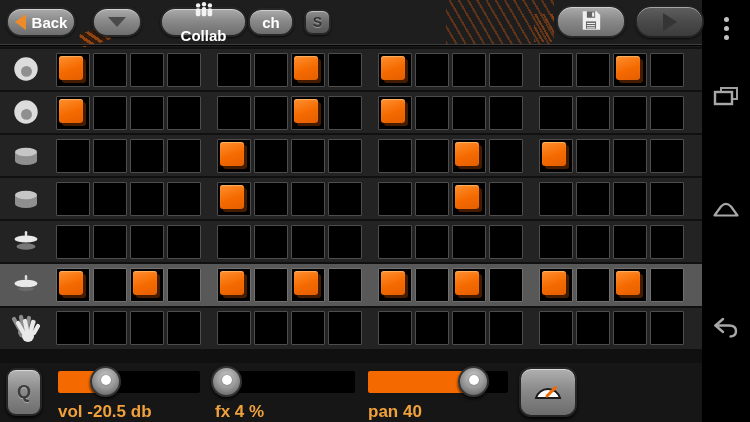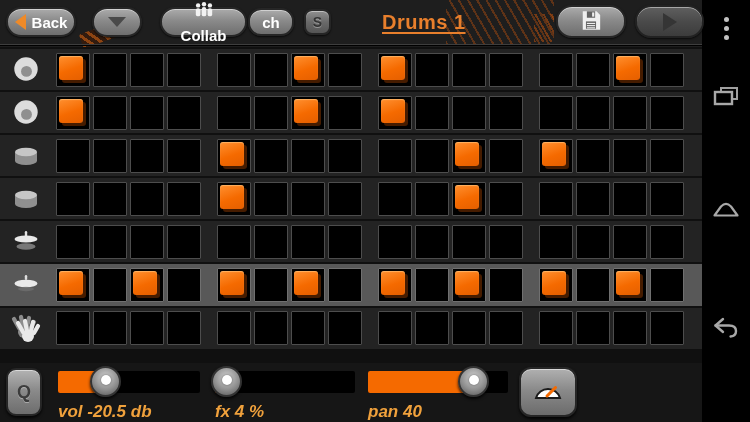--- a/index.html
+++ b/index.html
@@ -58,21 +58,21 @@
     display:flex;align-items:center;justify-content:center;font-weight:bold;color:#3c3c3c;
     text-shadow:0 1px 0 rgba(255,255,255,.35);cursor:pointer;}
   .slider{position:absolute;top:8px;}
   .slider .track{position:relative;height:22px;background:#000;border-radius:2px;cursor:pointer;}
   .slider .fill{position:absolute;left:0;top:0;bottom:0;border-radius:2px 0 0 2px;}
   .knob{position:absolute;top:-5px;width:31px;height:31px;border-radius:50%;cursor:pointer;
     background:radial-gradient(circle at 50% 35%,#cfcfcf,#909090 55%,#606060 90%);
     border:2px solid #333;box-shadow:0 2px 3px rgba(0,0,0,.8);}
   .knob::after{content:"";position:absolute;left:8.5px;top:7px;width:10px;height:10px;border-radius:50%;
     background:#fff;box-shadow:0 0 2px rgba(0,0,0,.5);}
-  .slider .lbl{position:absolute;top:31px;left:0;white-space:nowrap;color:#f0a13c;font-size:17px;font-weight:bold;font-style:italic;}
+  .slider .lbl{position:absolute;top:31px;left:0;white-space:nowrap;color:#f0a13c;font-size:17px;font-weight:bold;}
   .btn-gauge{position:absolute;left:519px;top:4px;width:58px;height:50px;border-radius:12px;
     background:linear-gradient(#b0b0b0,#8a8a8a 45%,#6c6c6c);border:2px solid #262626;
     box-shadow:inset 0 1px 0 rgba(255,255,255,.5),0 2px 3px rgba(0,0,0,.8);
     display:flex;align-items:center;justify-content:center;cursor:pointer;}
 
   
   .navbar{position:absolute;left:702px;top:0;width:48px;height:422px;background:#000;}
   .nav-item{position:absolute;left:0;width:48px;display:flex;align-items:center;justify-content:center;cursor:pointer;}
   .menu-dots{top:14px;height:28px;flex-direction:column;gap:4px;}
   .menu-dots i{width:5px;height:5px;border-radius:50%;background:#c2c2c2;display:block;}
@@ -115,21 +115,20 @@
       </div>
 
       <div class="btn btn-ch">
         <span>ch</span>
       </div>
 
       <div class="btn btn-s">
         <span>S</span>
       </div>
 
-      <div class="pattern-title">Drums 1</div>
 
       <div class="btn btn-save">
         <span><svg width="22" height="23" viewBox="0 0 24 24">
               <path d="M3 2h15l4 4v16H3z" fill="#efefef"></path>
               <rect x="7.5" y="2" width="9" height="7" fill="#636363"></rect>
               <rect x="13.2" y="3.2" width="2.4" height="4.6" fill="#efefef"></rect>
               <rect x="6.5" y="13" width="11" height="8" fill="#636363"></rect>
               <rect x="7.5" y="14.6" width="9" height="1.2" fill="#efefef"></rect>
               <rect x="7.5" y="17" width="9" height="1.2" fill="#efefef"></rect>
               <rect x="7.5" y="19.4" width="9" height="1.2" fill="#efefef"></rect>

